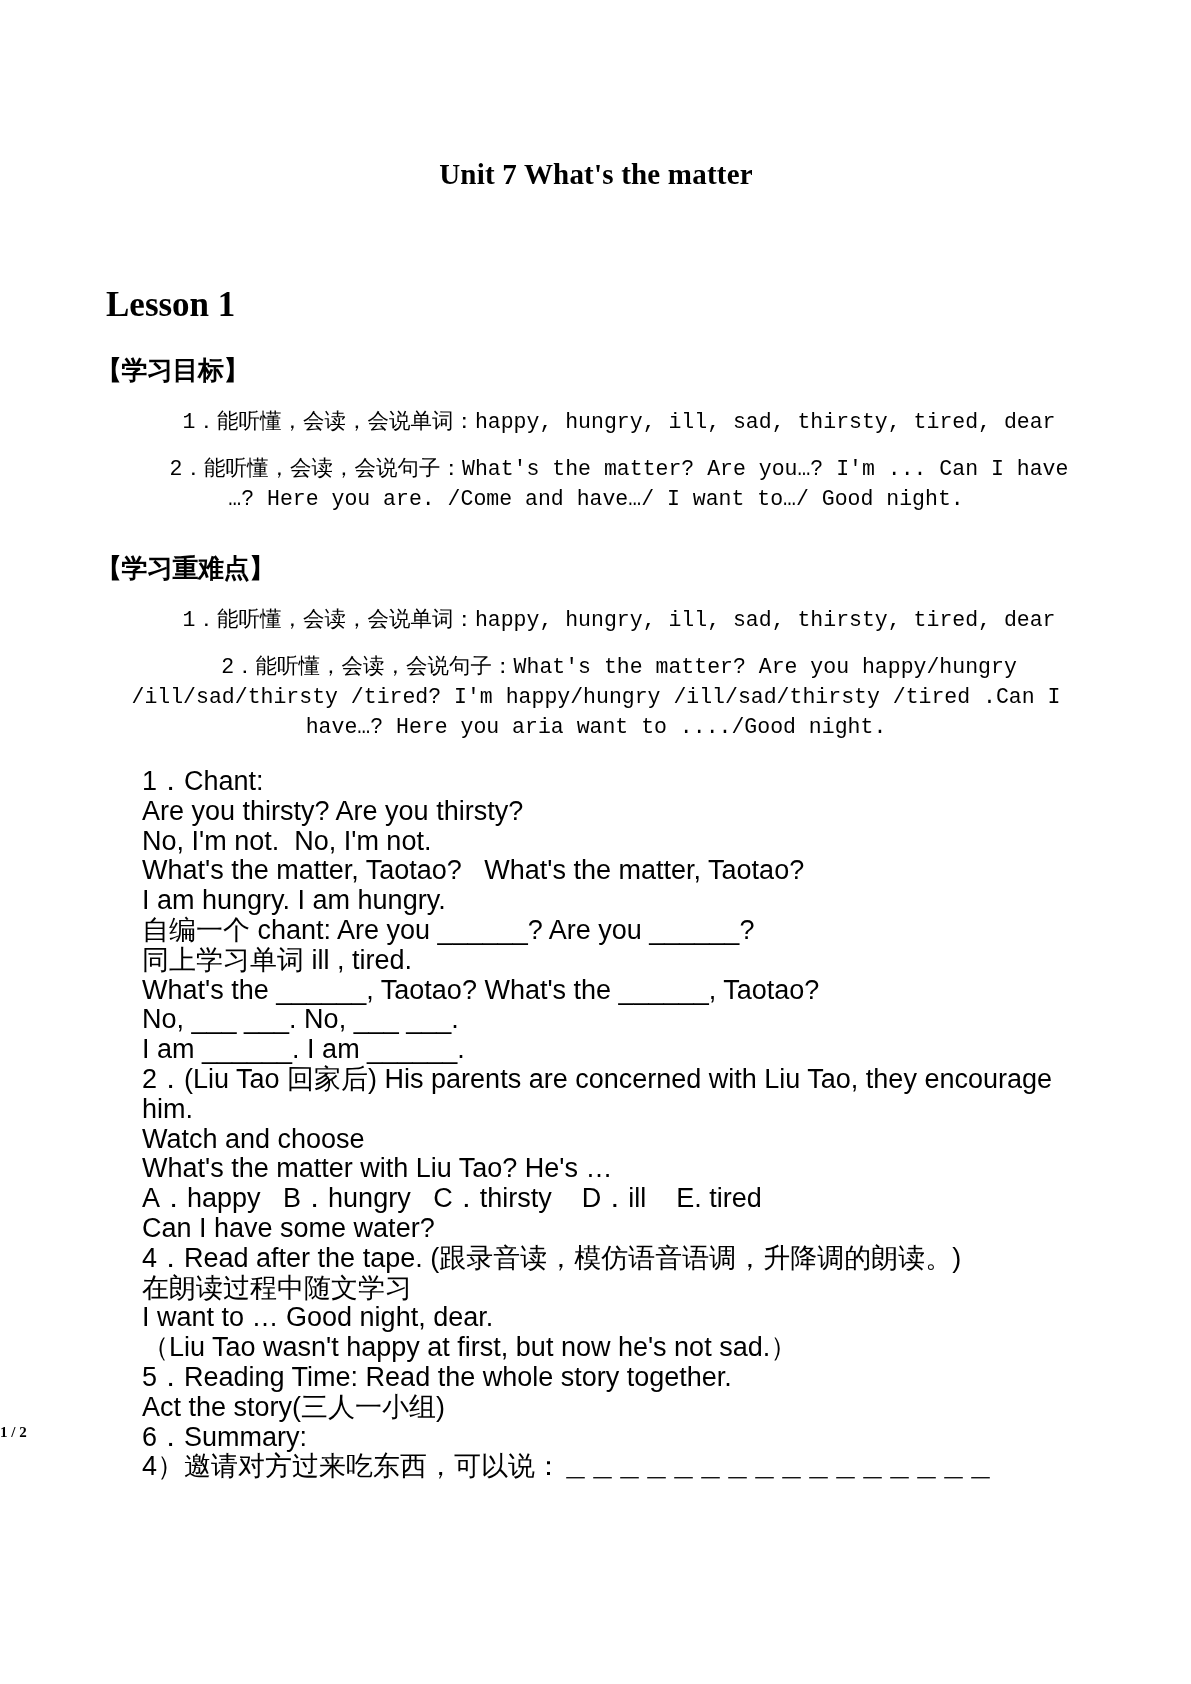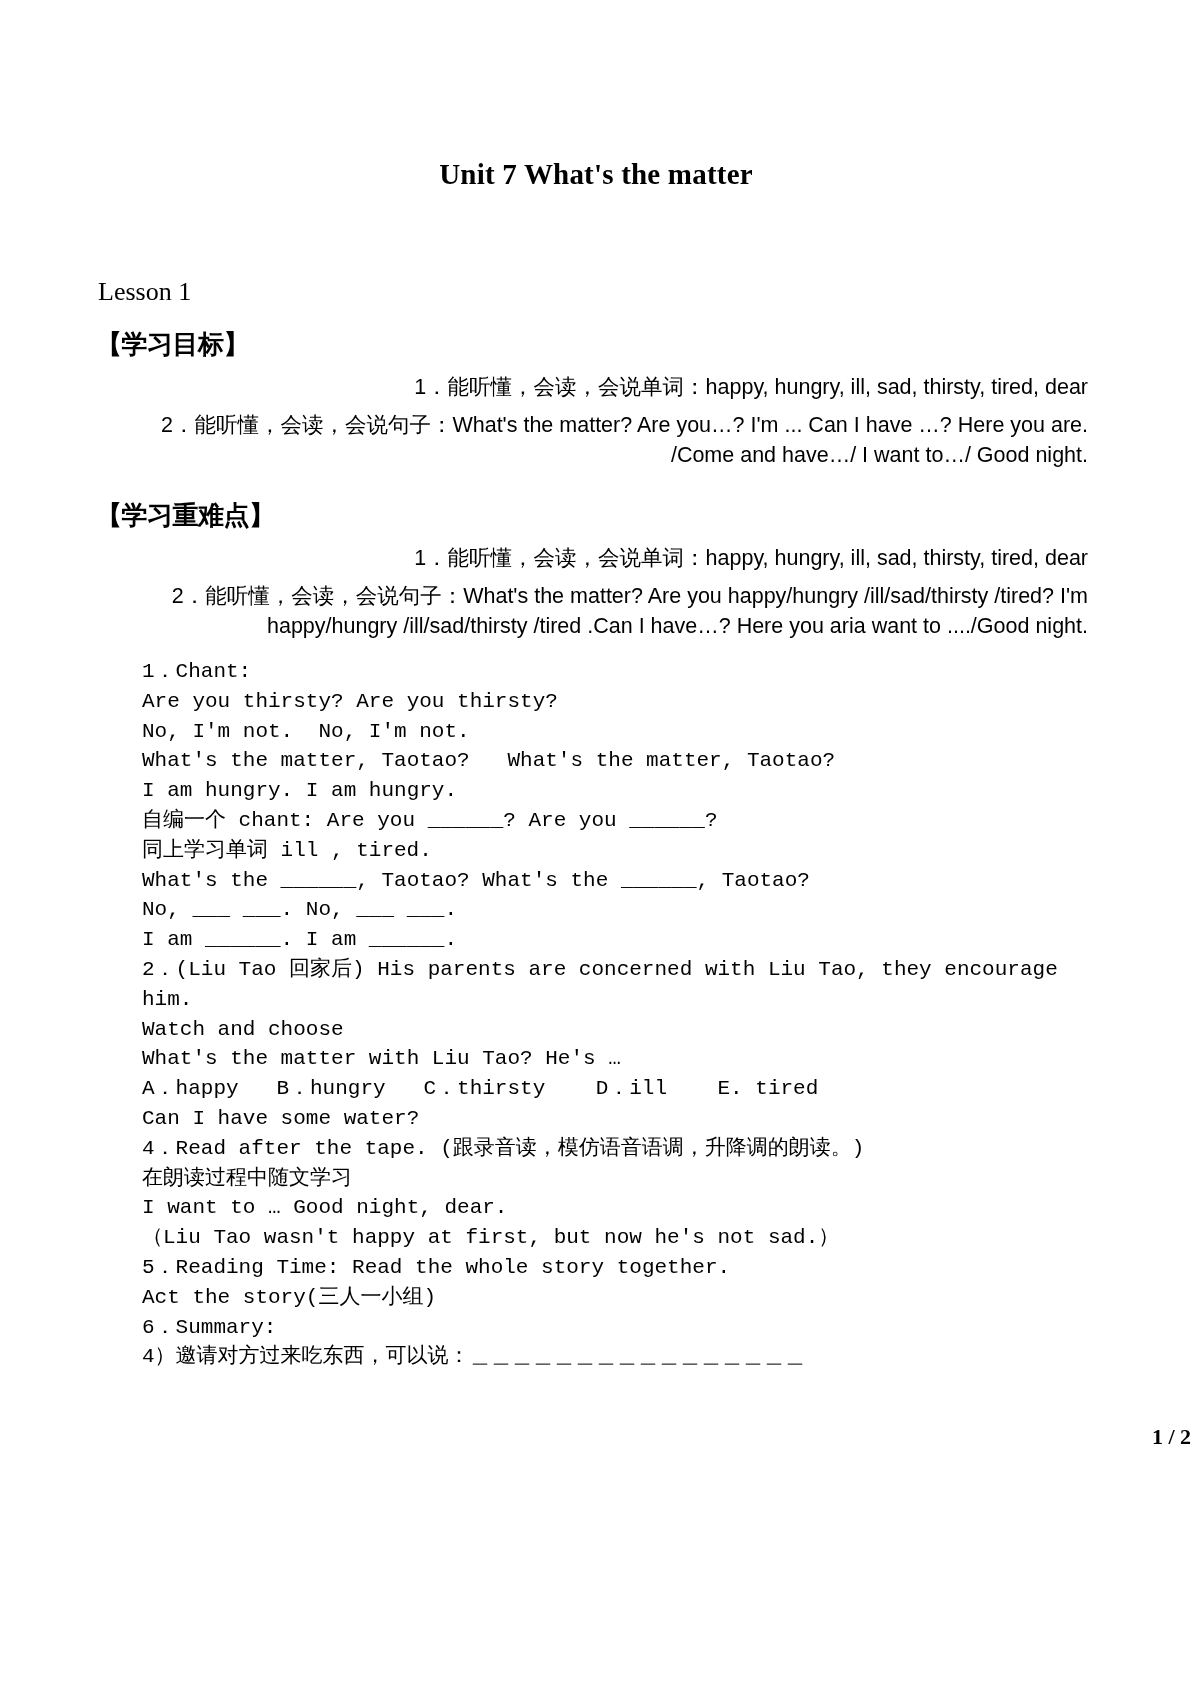--- a/index.html
+++ b/index.html
@@ -33,23 +33,23 @@
     font-weight: bold;
     text-align: center;
     margin: 0;
     padding-top: 158px;
     letter-spacing: 0.2px;
     font-family: "Liberation Serif", "DejaVu Serif", serif;
   }
 
   
   .lesson-heading {
-    font-size: 26px;
-    font-weight: normal;
-    margin: 0;
+    font-size: 35px;
+    font-weight: bold;
+    margin: 8px;
     padding-top: 86px;
     padding-left: 2px;
     font-family: "Liberation Serif", "DejaVu Serif", serif;
   }
 
   
   .section-heading {
     font-size: 26px;
     font-weight: bold;
     margin: 0;
@@ -60,49 +60,49 @@
     letter-spacing: -0.5px;
   }
   .section-heading.tight {
     padding-top: 18px;
   }
 
   
   .para {
     font-size: 21.5px;
     line-height: 30px;
-    margin: 8px;
-    text-align: right;
-    font-family: Liberation Sans, sans-serif;
+    margin: 17px;
+    text-align: center;
+    font-family: Liberation Mono, monospace;
   }
   .para.indent {
     text-indent: 46px;
   }
   .gap-sm { height: 8px; }
 
   .proc-line {
-    font-size: 21px;
+    font-size: 27px;
     line-height: 29.8px;
     margin: 0;
     padding-left: 46px;
-    font-family: Liberation Mono, monospace;
+    font-family: Liberation Sans, sans-serif;
     white-space: pre-wrap;
   }
   .proc-line.num {
     padding-left: 46px;
   }
 
   
   .page-footer {
     position: absolute;
     left: 0;
     right: 0;
     top: 1424px;
-    text-align: right;
-    font-size: 22px;
+    text-align: left;
+    font-size: 15px;
     font-weight: bold;
     font-family: "Liberation Serif", "DejaVu Serif", serif;
   }
 </style>
 </head>
 <body>
 
 <div class="page">
   <div class="content">
 

